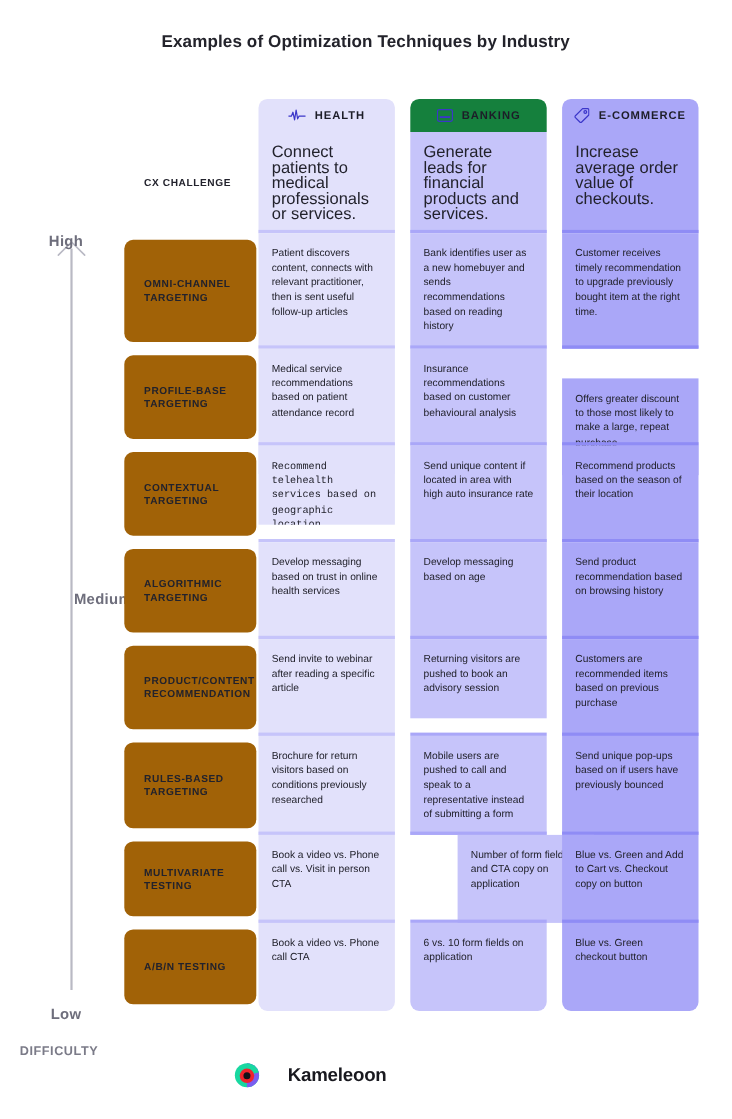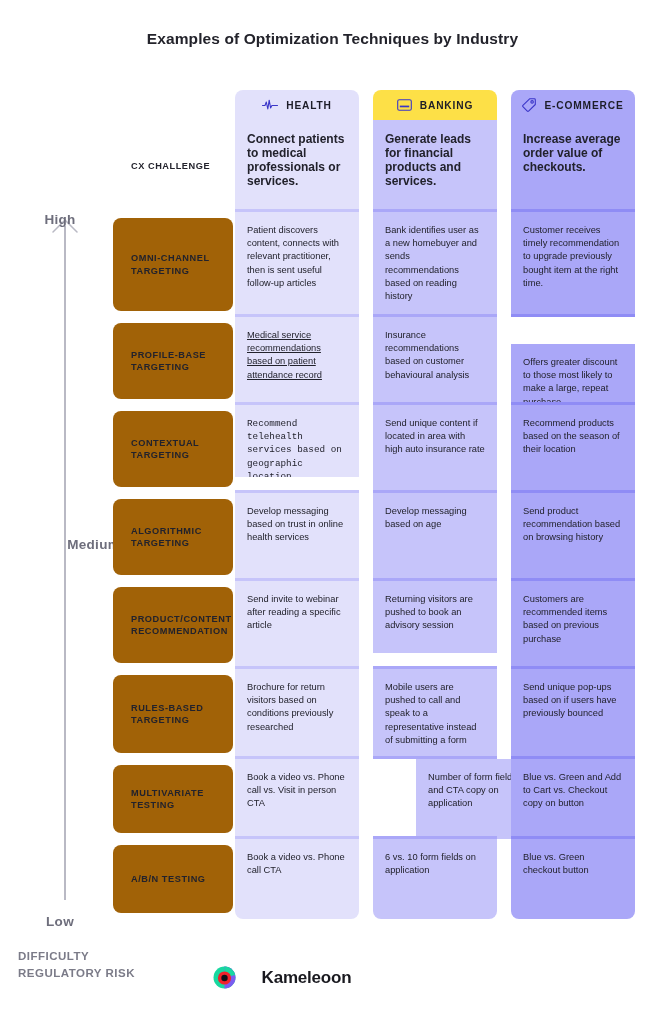--- a/index.html
+++ b/index.html
@@ -58,38 +58,38 @@
   .cell {
     position: absolute;
     padding: 12px 12px 10px 12px;
     font-size: 9.3px; line-height: 13.2px; color: #22222c;
     overflow: hidden;
   }
   .cell.health   { left: 235px; width: 124px; background: #e2e1fb; }
   .cell.banking  { left: 373px; width: 124px; background: #c6c4fa; }
   .cell.ecom     { left: 511px; width: 124px; background: #aaa7f8; }
 
-  .cell.headcell { font-weight: 700; font-size: 12px; line-height: 14px; }
+  .cell.headcell { font-weight: 400; font-size: 15px; line-height: 14px; }
 
   
   .sep { position: absolute; height: 3px; }
   .sep.health  { left: 235px; width: 124px; background: #c6c4fa; }
   .sep.banking { left: 373px; width: 124px; background: #aaa7f8; }
   .sep.ecom    { left: 511px; width: 124px; background: #8f8cf5; }
   .cell.botrounded { border-radius: 0 0 8px 8px; }
 
   
   .colhead {
     position: absolute; top: 0; height: 30px;
     display: flex; align-items: center; justify-content: center; gap: 8px;
     border-radius: 8px 8px 0 0;
     font-size: 10.2px; font-weight: 700; letter-spacing: 0.85px; color: #1d1d28;
   }
   .colhead.health  { left: 235px; width: 124px; background: #e2e1fb; }
-  .colhead.banking { left: 373px; width: 124px; background: #fde047; }
+  .colhead.banking { left: 373px; width: 124px; background: #15803d; }
   .colhead.ecom    { left: 511px; width: 124px; background: #aaa7f8; }
   .colhead svg { display: block; }
 
   
   .logo {
     position: absolute; left: 0; top: 964px; width: 534px;
     display: flex; align-items: center; justify-content: center; gap: 24px; padding-left: 28px;
   }
   .logo-mark { width: 27px; height: 27px; position: relative; }
   .logo-text {
@@ -108,21 +108,20 @@
     <svg class="axis-arrow" viewBox="0 0 26 14">
       <path d="M1 13 L13 1 L25 13" fill="none" stroke="#b9b9c4" stroke-width="1.5" stroke-linecap="round" stroke-linejoin="round"></path>
     </svg>
     <div class="axis-label axis-high">High</div>
     <div class="axis-label axis-medium">Medium</div>
     <div class="axis-label axis-low">Low</div>
   </div>
 
   <div class="axis-caption">
     <div>DIFFICULTY</div>
-    <div>REGULATORY RISK</div>
   </div>
 
   <div class="grid">
 
     <div class="colhead health">
       <svg width="16" height="12" viewBox="0 0 16 12">
         <path d="M0.5 6.5 H3 L4.3 3 L5.8 10 L7.2 1.2 L8.6 9 L9.9 6.5 H15.5" fill="none" stroke="#3b36c9" stroke-width="1.1" stroke-linecap="round" stroke-linejoin="round"></path>
       </svg>
       <span>HEALTH</span>
     </div>
@@ -160,21 +159,21 @@
       </div>
       <div class="cell health" style="top: 212px; height: 105px;"><span>Patient discovers content, connects with relevant practitioner, then is sent useful follow-up articles</span></div>
       <div class="sep health" style="top: 314px;"></div>
       <div class="cell banking" style="top: 212px; height: 105px;"><span>Bank identifies user as a new homebuyer and sends recommendations based on reading history</span></div>
       <div class="sep banking" style="top: 314px;"></div>
       <div class="cell ecom" style="top: 212px; height: 105px;"><span>Customer receives timely recommendation to upgrade previously bought item at the right time.</span></div>
       <div class="sep ecom" style="top: 314px;"></div>
       <div class="rowlabel shaded" style="top: 323px; height: 76px;">
         <span>PROFILE-BASE TARGETING</span>
       </div>
-      <div class="cell health" style="top: 317px; height: 114px; text-decoration: underline;"><span>Medical service recommendations based on patient attendance record</span></div>
+      <div class="cell health" style="top: 317px; height: 114px;"><span>Medical service recommendations based on patient attendance record</span></div>
       <div class="sep health" style="top: 402px;"></div>
       <div class="cell banking" style="top: 317px; height: 88px;"><span>Insurance recommendations based on customer behavioural analysis</span></div>
       <div class="sep banking" style="top: 402px;"></div>
       <div class="cell ecom" style="top: 317px; height: 88px; margin-top: 27px;"><span>Offers greater discount to those most likely to make a large, repeat purchase</span></div>
       <div class="sep ecom" style="top: 402px;"></div>
       <div class="rowlabel shaded" style="top: 411px; height: 76px;">
         <span>CONTEXTUAL TARGETING</span>
       </div>
       <div class="cell health" style="top: 405px; height: 72px; font-family: Liberation Mono, monospace;"><span>Recommend telehealth services based on geographic location</span></div>
       <div class="sep health" style="top: 490px;"></div>

